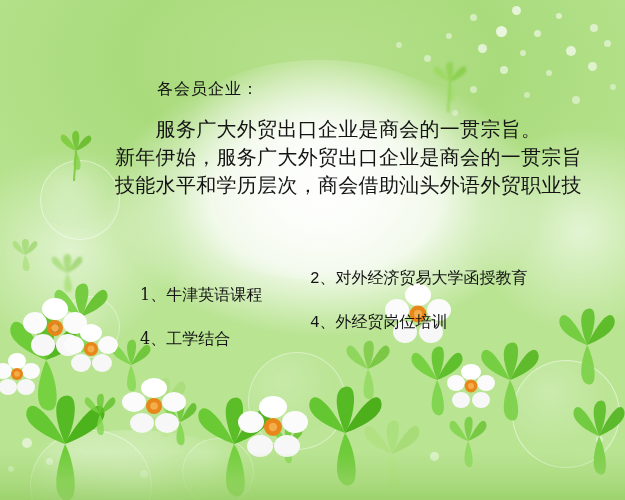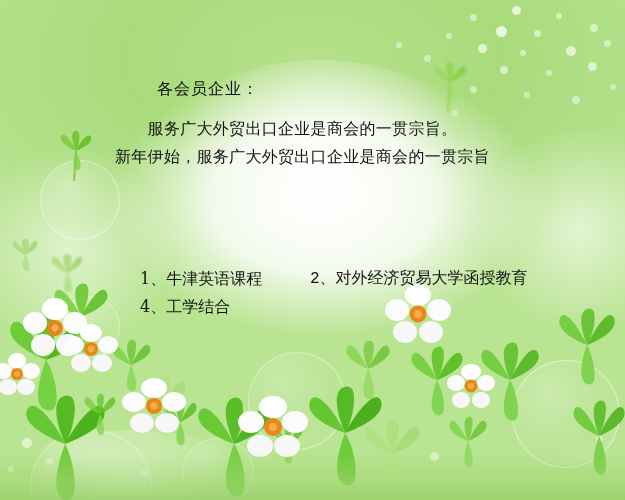--- a/index.html
+++ b/index.html
@@ -38,30 +38,30 @@
     position:absolute;left:0;top:0;width:624px;height:500px;
     z-index:40;
   }
   .salutation{
     position:absolute;left:157px;top:79px;
     font-size:16px;color:#121212;letter-spacing:1px;
     white-space:nowrap;
   }
   .para{
     position:absolute;left:115px;top:115px;width:460px;
-    font-size:16px;line-height:28px;color:#141414;
+    font-size:20px;line-height:28px;color:#141414;
     letter-spacing:.3px;
   }
   .para .pline{white-space:nowrap;}
   .courses{
     position:absolute;left:140px;top:265px;width:450px;
     font-size:16px;line-height:28px;color:#141414;
   }
   .courses .crow{display:flex;white-space:nowrap;}
-  .courses .c1{width:170px;flex:0 0 170px;}
+  .courses .c1{width:170px;flex:0 0 170px;margin-top:16px;}
   .courses .c2{flex:0 0 auto;font-family:Liberation Mono, monospace;}
 </style>
 </head>
 <body>
 
 <div class="poster">
 
   <div>
 
     <div class="glow" style="left:150px;top:60px;width:340px;height:220px;background:radial-gradient(circle,rgba(255,255,255,.85),rgba(255,255,255,0) 70%);"></div>
@@ -318,25 +318,27 @@
     <div class="glow" style="left:0;top:452px;width:625px;height:48px;border-radius:0;background:linear-gradient(180deg,rgba(166,216,118,0) 0%, rgba(160,212,112,.55) 60%, rgba(150,206,102,.8) 100%);"></div>
   </div>
 
   <div class="content">
 
     <div class="salutation">各会员企业：</div>
 
     <div class="para">
       <div class="pline">　　服务广大外贸出口企业是商会的一贯宗旨。</div>
       <div class="pline">新年伊始，服务广大外贸出口企业是商会的一贯宗旨</div>
+      <div class="pline">技能水平和学历层次，商会借助汕头外语外贸职业技</div>
     </div>
 
     <div class="courses">
       <div class="crow">
         <span class="c1">1、牛津英语课程</span>
         <span class="c2">2、对外经济贸易大学函授教育</span>
       </div>
       <div class="crow">
         <span class="c1">4、工学结合</span>
+        <span class="c2">4、外经贸岗位培训</span>
       </div>
     </div>
   </div>
 </div>
 
 </body></html>

